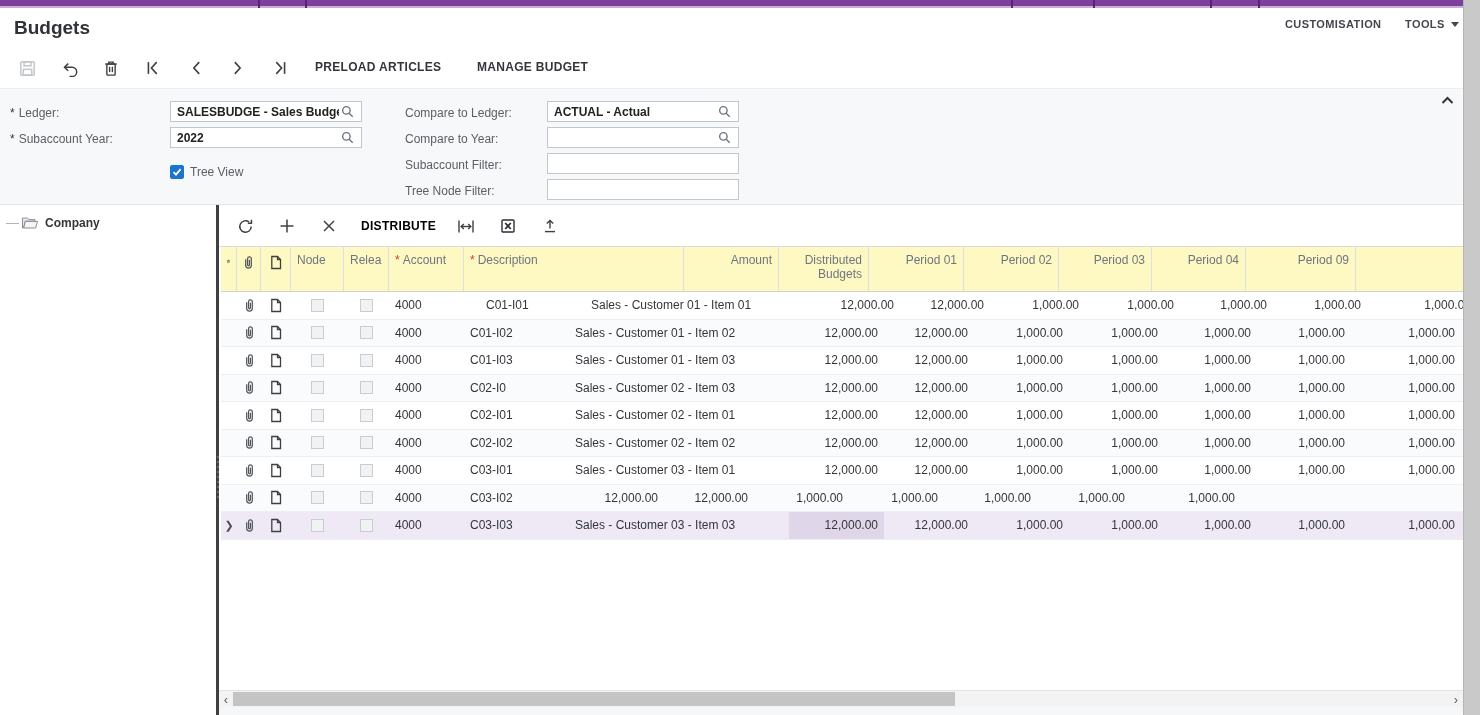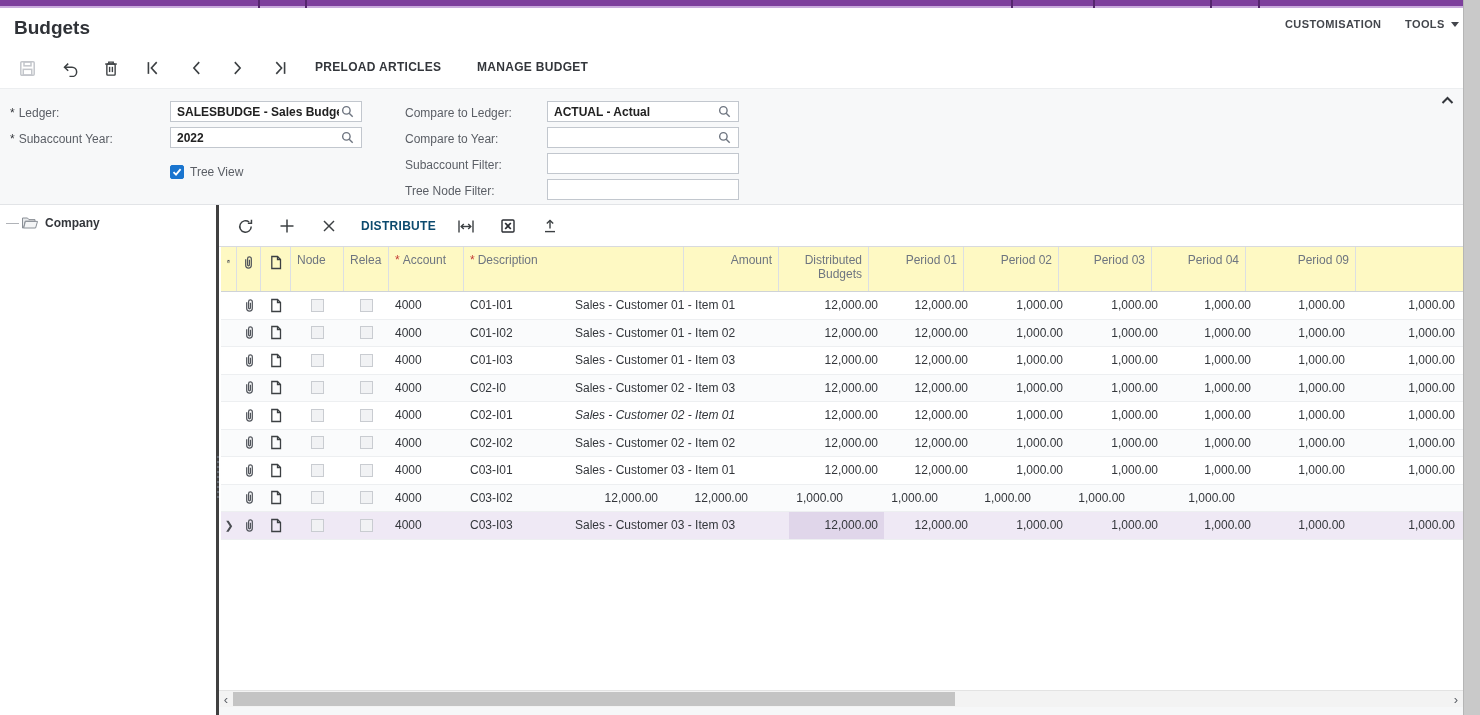--- a/index.html
+++ b/index.html
@@ -44,21 +44,21 @@
   .tree-dash { width:13px; height:1px; background:#b0b3b8; margin-right:2px; }
   .tree-item .lbl { font-size:12px; font-weight:700; color:#33363b; margin-left:6px; }
   .splitter { position:absolute; top:456px; left:216px; width:5px; height:44px; cursor:col-resize;
     background:repeating-linear-gradient(to bottom,#646a73 0 2px,transparent 2px 5px);
     background-size:3px 100%; background-repeat:no-repeat; background-position:center; }
 
   
   .grid-panel { position:absolute; top:205px; left:219px; width:1244px; height:510px; background:#fff; overflow:hidden; }
   .grid-toolbar { position:relative; height:42px; border-bottom:1px solid #d8dade; background:#fff; }
   .gt-icon { position:absolute; top:7px; width:30px; height:28px; display:flex; align-items:center; justify-content:center; cursor:pointer; }
-  .gt-text { position:absolute; top:14px; font-size:12px; font-weight:600; letter-spacing:.3px; color:#0c4a6e; cursor:pointer;text-align:center; }
+  .gt-text { position:absolute; top:14px; font-size:12px; font-weight:600; letter-spacing:.3px; color:#000000; cursor:pointer;text-align:center; }
 
   .grid-header { display:flex; height:45px; background:#fef9c3; border-bottom:1px solid #cfd3d7; margin-left:2px; }
   .gh-cell { flex:none; border-right:1px solid #dcdfe3; font-size:12px; color:#6e7580; padding:6px 6px 0 6px; overflow:hidden; white-space:normal; cursor:pointer; }
   .gh-cell.right { text-align:right; }
   .gh-cell.icon-cell { display:flex; align-items:flex-start; justify-content:center; padding-top:8px; }
   .gh-cell .req { color:#c43c35; margin-right:3px; }
 
   .grid-body { margin-left:2px; }
   .g-row { display:flex; height:27.5px; border-bottom:1px solid #edeff1; align-items:center; background:#fff; }
   .g-row.alt { background:#fafbfc; }
@@ -303,21 +303,21 @@
             <path d="M7.5 1.5 v3 h3"></path>
           </svg>
         </div>
         <div class="g-cell center" style="width: 53px;">
           <span class="row-chk"></span>
         </div>
         <div class="g-cell center" style="width: 45px;">
           <span class="row-chk"></span>
         </div>
         <div class="g-cell" style="width: 75px;">4000</div>
-        <div class="g-cell" style="width: 105px;">C01-I01</div>
+        <div class="g-cell" style="width: 105px; margin-left: 16px;">C01-I01</div>
         <div class="g-cell" style="width: 220px;">Sales - Customer 01 - Item 01</div>
         <div class="g-cell right" style="width: 95px;">12,000.00</div>
         <div class="g-cell right" style="width: 90px;">12,000.00</div>
         <div class="g-cell right" style="width: 95px;">1,000.00</div>
         <div class="g-cell right" style="width: 95px;">1,000.00</div>
         <div class="g-cell right" style="width: 93px;">1,000.00</div>
         <div class="g-cell right" style="width: 94px;">1,000.00</div>
         <div class="g-cell right" style="width: 110px;">1,000.00</div>
       </div>
       <div class="g-row alt">
@@ -424,21 +424,21 @@
           </svg>
         </div>
         <div class="g-cell center" style="width: 53px;">
           <span class="row-chk"></span>
         </div>
         <div class="g-cell center" style="width: 45px;">
           <span class="row-chk"></span>
         </div>
         <div class="g-cell" style="width: 75px;">4000</div>
         <div class="g-cell" style="width: 105px;">C02-I01</div>
-        <div class="g-cell" style="width: 220px; font-style: italic;">Sales - Customer 02 - Item 01</div>
+        <div class="g-cell" style="width: 220px;">Sales - Customer 02 - Item 01</div>
         <div class="g-cell right" style="width: 95px;">12,000.00</div>
         <div class="g-cell right" style="width: 90px;">12,000.00</div>
         <div class="g-cell right" style="width: 95px;">1,000.00</div>
         <div class="g-cell right" style="width: 95px;">1,000.00</div>
         <div class="g-cell right" style="width: 93px;">1,000.00</div>
         <div class="g-cell right" style="width: 94px;">1,000.00</div>
         <div class="g-cell right" style="width: 110px;">1,000.00</div>
       </div>
       <div class="g-row alt">
         <div class="g-cell center" style="width: 16px;"></div>

